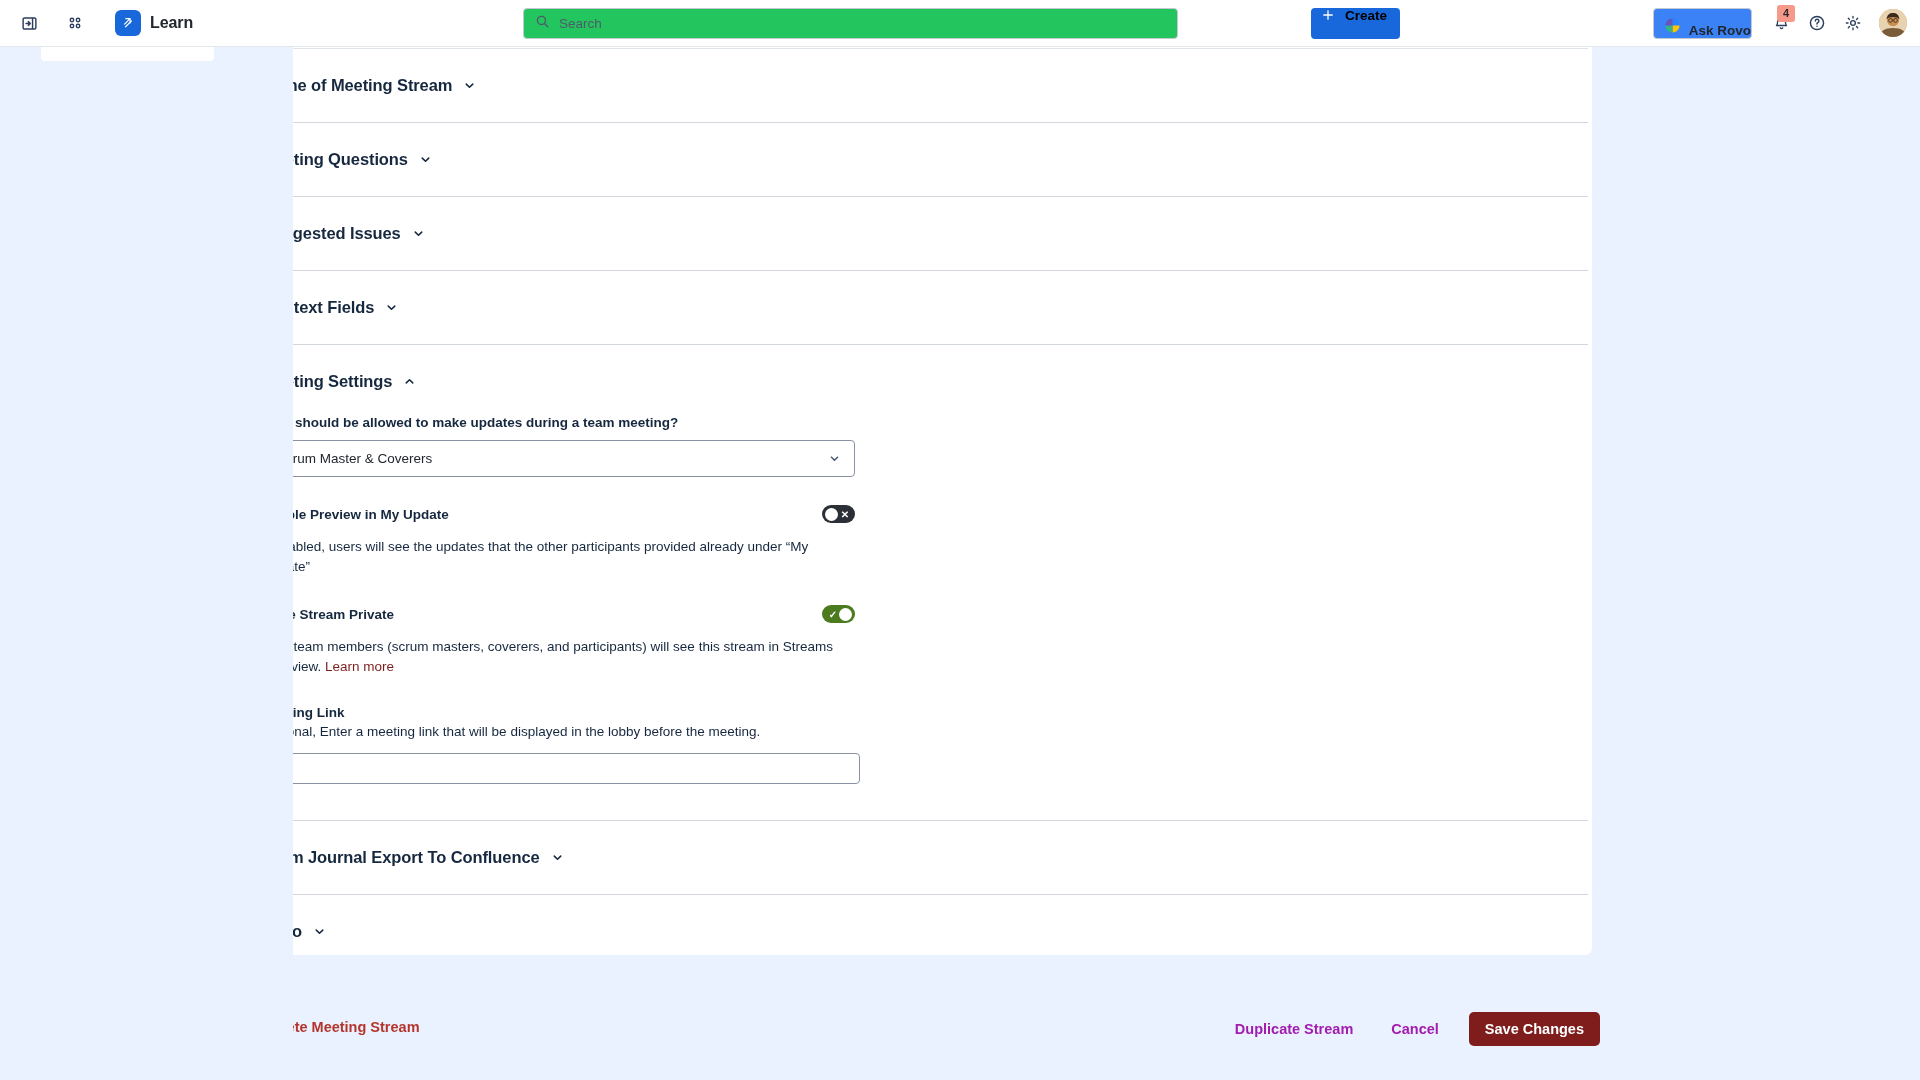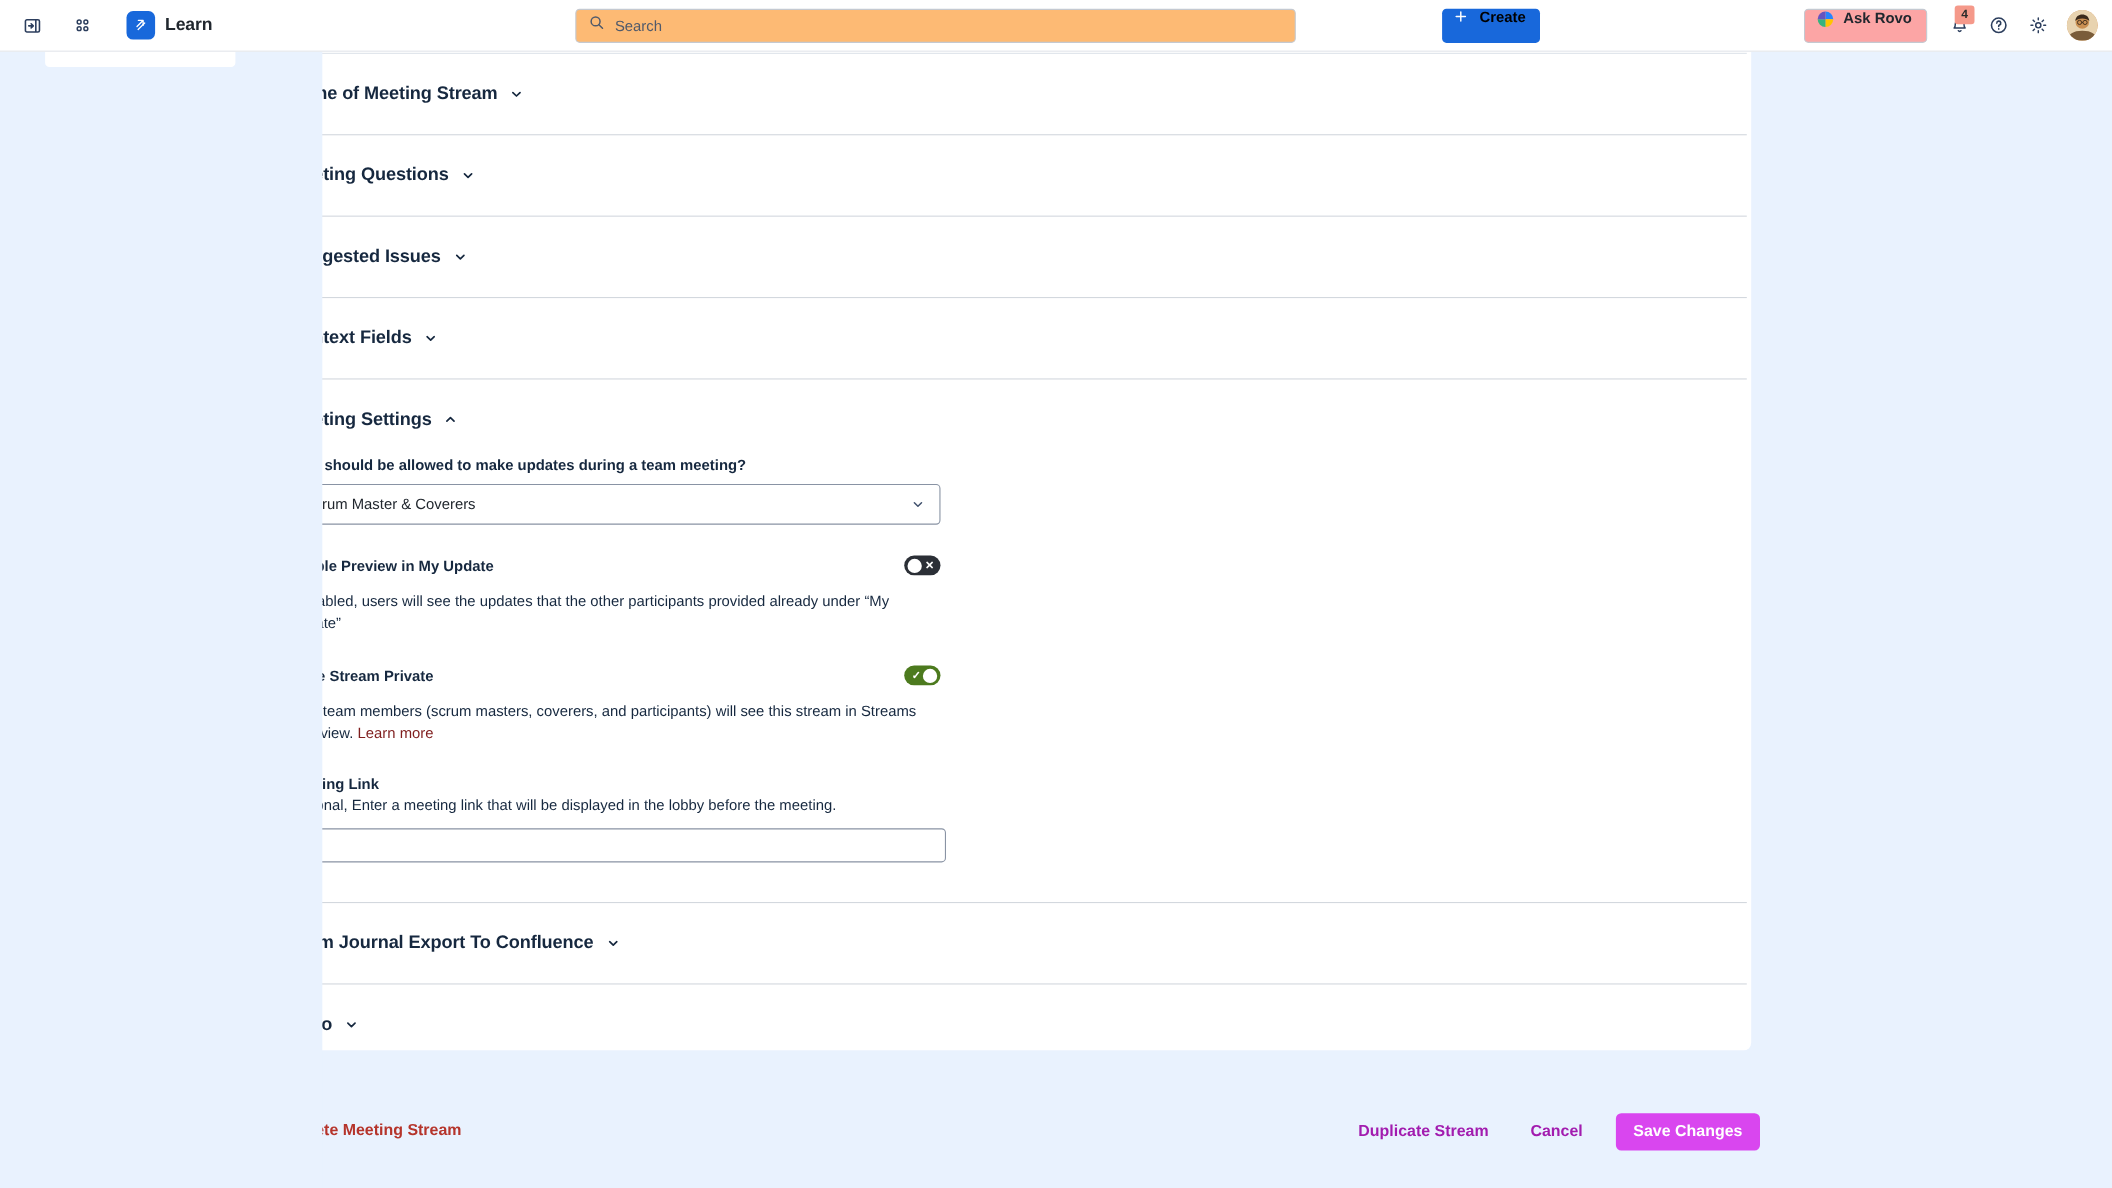--- a/index.html
+++ b/index.html
@@ -60,21 +60,21 @@
 
   .nav-center {
     position: absolute;
     left: 523px;
     width: 655px;
   }
   .search-box {
     height: 31px;
     border: 1px solid #C4C9D1;
     border-radius: 4px;
-    background: #fdba74;
+    background: #22c55e;
     display: flex;
     align-items: center;
     gap: 9px;
     padding: 0 11px;
     cursor: text;
   }
   .search-text {
     font-size: 13.5px;
     color: #505A6B;
   }
@@ -101,23 +101,23 @@
     position: absolute;
     right: 13px;
     display: flex;
     align-items: center;
     gap: 6px;
   }
   .rovo-btn {
     height: 31px;
     border: 1px solid #C4C9D1;
     border-radius: 4px;
-    background: #fca5a5;
-    display: flex; align-items: flex-start; gap: 8px;
-    padding: 0 13px 0 10px;
+    background: #3b82f6;
+    display: flex; align-items: flex-end; gap: 8px;
+    padding: 0 0 0 10px;
     cursor: pointer;
     margin-right: 8px;
   }
   .rovo-label {
     font-size: 13.5px;
     font-weight: 600;
     color: #21272E;
   }
   .bell-wrap { position: relative; }
   .badge {
@@ -349,21 +349,21 @@
     border: none;
     font-family: "Liberation Sans", sans-serif;
     font-size: 14.5px;
     font-weight: 700;
     color: #a21caf;
     padding: 9px 14px;
     border-radius: 4px;
     cursor: pointer;
   }
   .save-btn {
-    background: #d946ef;
+    background: #7f1d1d;
     border: none;
     border-radius: 5px;
     font-family: "Liberation Sans", sans-serif;
     font-size: 14.5px;
     font-weight: 700;
     color: #FFFFFF;
     padding: 9px 16px;
     cursor: pointer;
     margin-left: 6px;
   }

